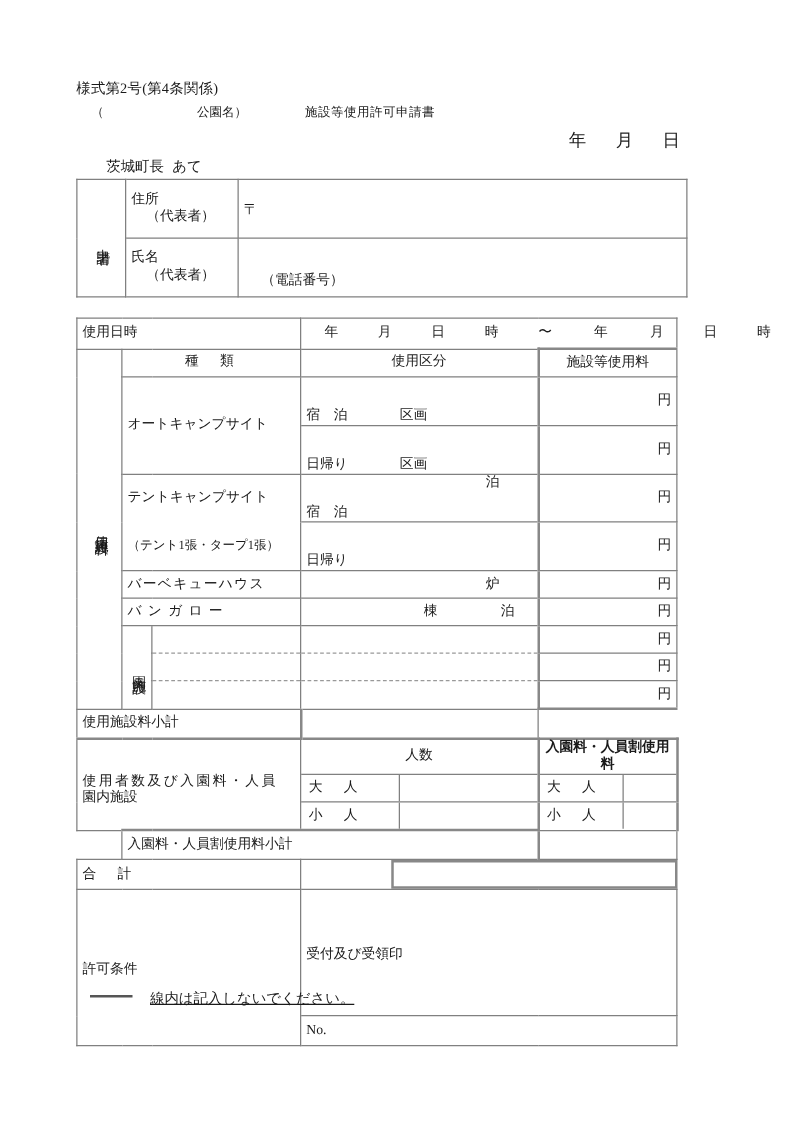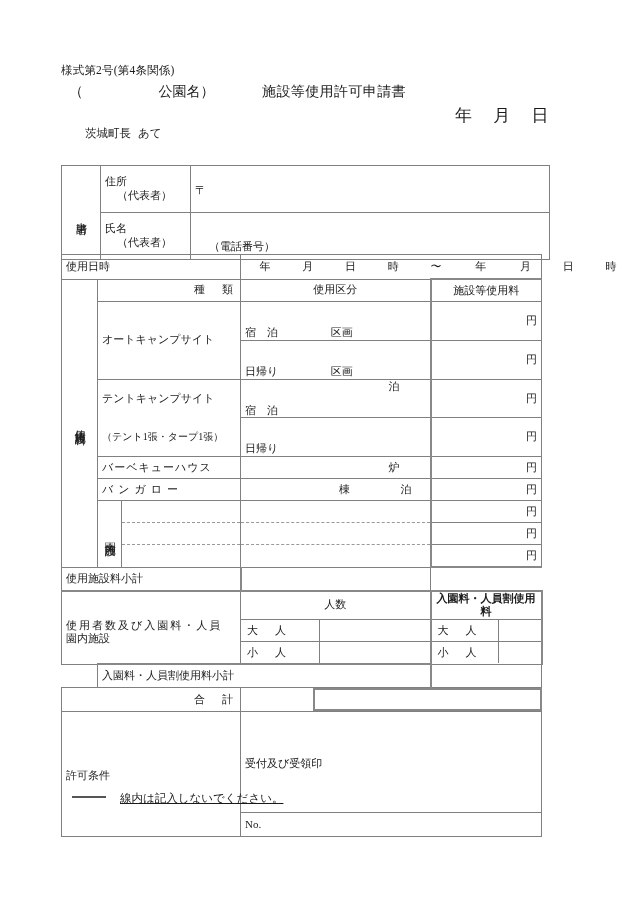--- a/index.html
+++ b/index.html
@@ -28,30 +28,30 @@
     position: absolute;
     left: 61px; top: 63px;
     font-size: 11.5px;
     letter-spacing: 0.2px;
     white-space: nowrap;
   }
   .hdr-parkline {
     position: absolute;
     left: 61px; top: 83px;
     width: 480px;
-    font-size: 14px;
+    font-size: 10px;
     white-space: nowrap;
   }
   .hdr-paren-open { display: inline-block; width: 22px; text-align: right; }
   .hdr-parkname   { display: inline-block; margin-left: 72px; }
   .hdr-title      { display: inline-block; margin-left: 44px; letter-spacing: 0.4px; }
   .hdr-date {
     position: absolute;
     left: 455px; top: 104px;
-    font-size: 17px;
+    font-size: 14px;
     white-space: nowrap;
   }
   .hdr-date span { display: inline-block; }
   .hdr-date .y { width: 34px; }
   .hdr-date .m { width: 34px; }
   .hdr-addressee {
     position: absolute;
     left: 85px; top: 126px;
     font-size: 11.5px;
     white-space: nowrap;
@@ -80,47 +80,47 @@
     writing-mode: vertical-rl;
     text-orientation: upright;
     display: inline-block;
     line-height: 1.05;
     letter-spacing: 1px;
   }
   .ctr  { text-align: center; }
   .nowrap { white-space: nowrap; margin-top: 15px; }
 
   
-  #applicant-table { left: 61px; top: 143px; width: 488px; margin-top: 22px; }
+  #applicant-table { left: 61px; top: 143px; width: 488px; }
   #applicant-table td { height: 24px; }
   .two-line { line-height: 1.5; }
   .two-line .l1 { display: block; }
   .two-line .l2 { display: block; padding-left: 12px; }
   .postal { font-size: 11.5px; }
 
   
   #main-table { left: 61px; top: 254px; width: 480px; }
   #main-table td { height: 21px; font-size: 11px; }
   .thick-l { border-left: 2px solid #888 !important; }
   .thick-r { border-right: 2px solid #888 !important; font-weight: bold; }
   .thick-t { border-top: 2px solid #888 !important; }
   .thick-b { border-bottom: 2px solid #888 !important; }
   .dot-b   { border-bottom: 1px dashed #999 !important; }
   .dot-t   { border-top: 1px dashed #999 !important; }
   .no-b    { border-bottom: none !important; }
   .no-t    { border-top: none !important; }
 
-  .spread3 { letter-spacing: 3px; text-align: right; }
+  .spread3 { letter-spacing: 3px; }
   .spread5 { letter-spacing: 5px; margin-top: 40px; }
 
   .dt-line span { display: inline-block; text-align: center; }
   .dt-line .w1 { width: 40px; }
   .dt-line .w2 { width: 44px; }
   .kubun-a { display: inline-block; width: 72px; margin-top: 24px; }
-  .kubun-b { display: inline-block; margin-left: 11px; }
+  .kubun-b { display: inline-block; }
   .push-r  { float: right; padding-right: 26px; }
   .push-r2 { float: right; padding-right: 14px; }
 
   .yen { text-align: right; padding-right: 8px; }
 
   .sub-label { padding-left: 6px; }
 
   .bigcell { vertical-align: top; }
   .bigcell .inner { padding-top: 3px; }
 

